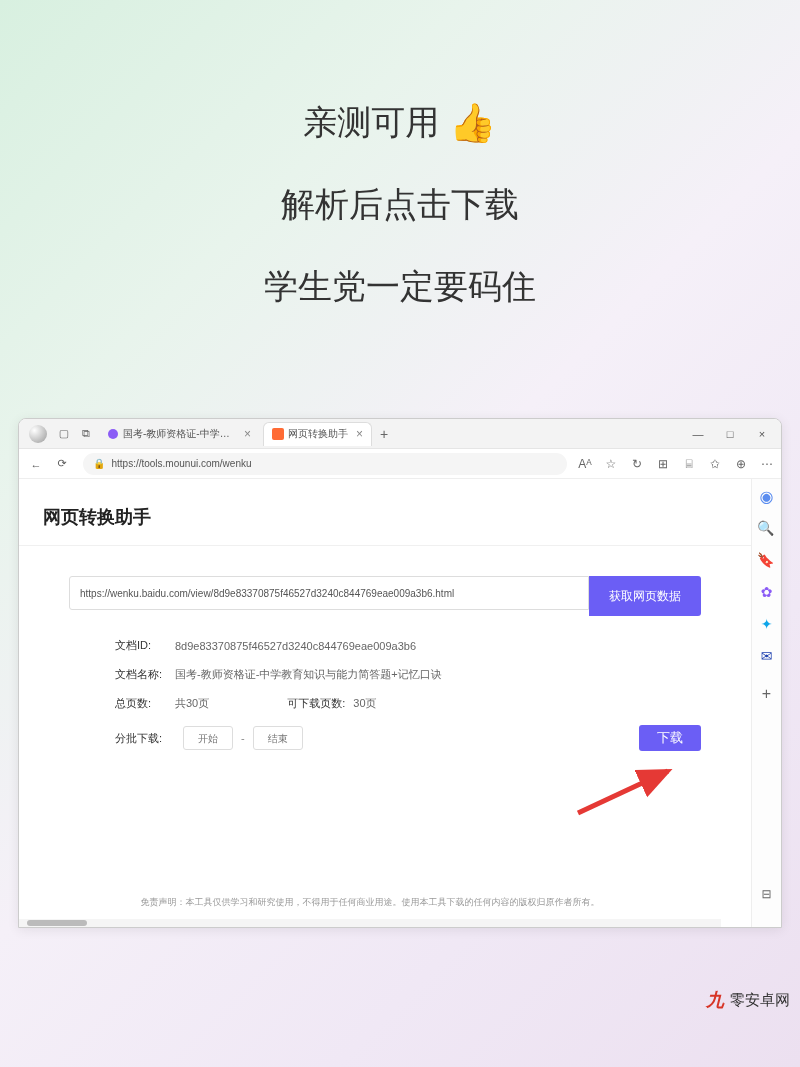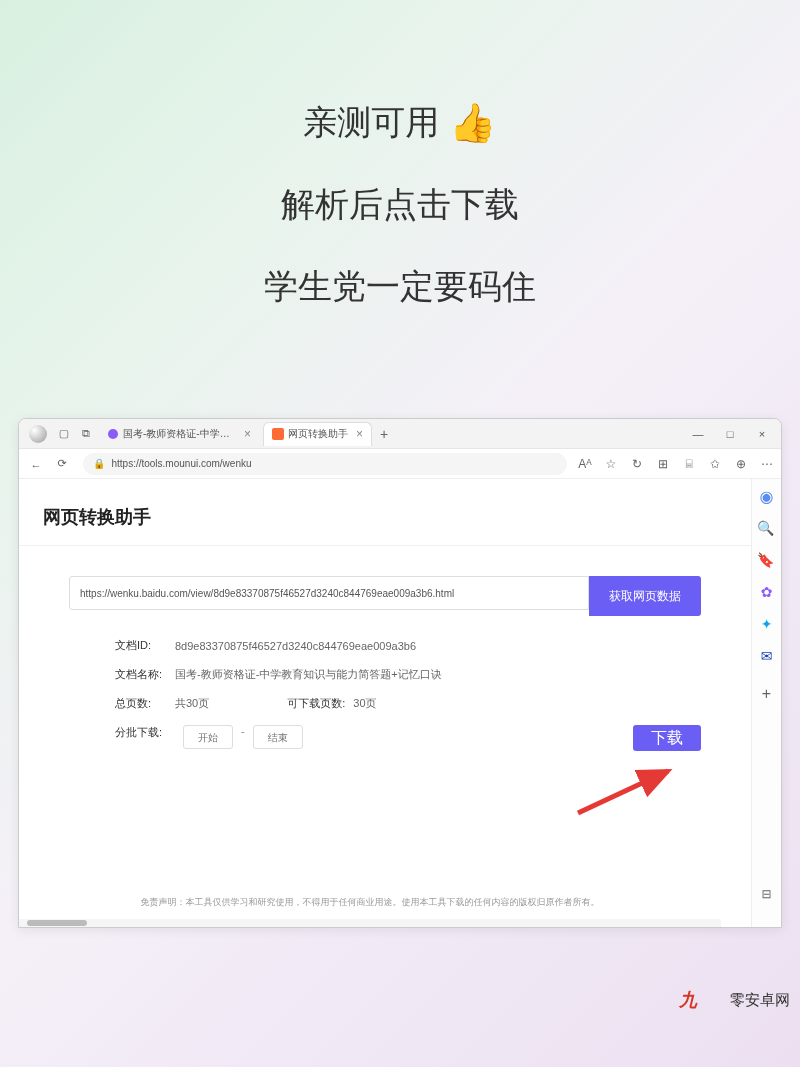--- a/index.html
+++ b/index.html
@@ -211,21 +211,21 @@
   }
   .info-label {
     font-weight: 400;
     margin-right: 8px;
     min-width: 52px;
     margin-left: 46px;
   }
   .info-value { color: #666; }
   .batch-row {
     display: flex;
-    align-items: flex-start;
+    align-items: center;
     gap: 8px;
     font-size: 11px;
   }
   .batch-input {
     width: 50px;
     height: 24px;
     border: 1px solid #ddd;
     border-radius: 3px;
     text-align: center;
     font-size: 10px;
@@ -233,21 +233,21 @@
     font-family: Liberation Serif, serif;
   }
   .dash { color: #888; }
   .download-btn {
     margin-left: auto;
     height: 26px;
     padding: 0 18px;
     background: #6b5ef5;
     color: #fff;
     border: none;
-    font-size: 16px;
+    font-size: 13px;
     border-radius: 3px;
     cursor: pointer;
   }
   .disclaimer {
     position: absolute;
     bottom: 18px;
     left: 0; right: 30px;
     text-align: center;
     font-size: 9px;
     color: #999;
@@ -283,21 +283,21 @@
     color: #333;
   }
   .wm-logo {
     width: 22px; height: 22px;
     display:inline-flex;align-items:center;justify-content:center;
     font-size: 18px;
     color: #d73527;
     font-weight: bold;
     font-style: italic;
   }
-  .wm-text { font-size: 15px; color: #333; margin-left: 27px; }
+  .wm-text { font-size: 15px; color: #333; }
 </style>
 </head>
 <body>
 
 <div class="promo-text">
   <div class="promo-line">
     <span>亲测可用</span>
     <span class="thumbs-icon">👍</span>
   </div>
   <div class="promo-line">解析后点击下载</div>

